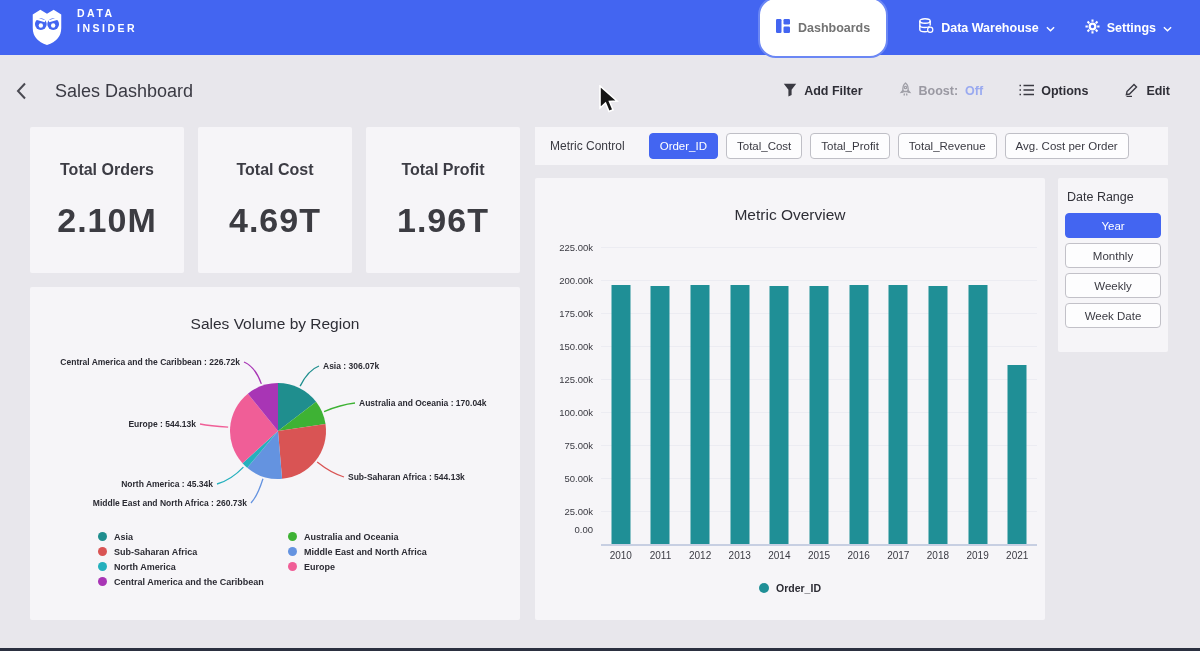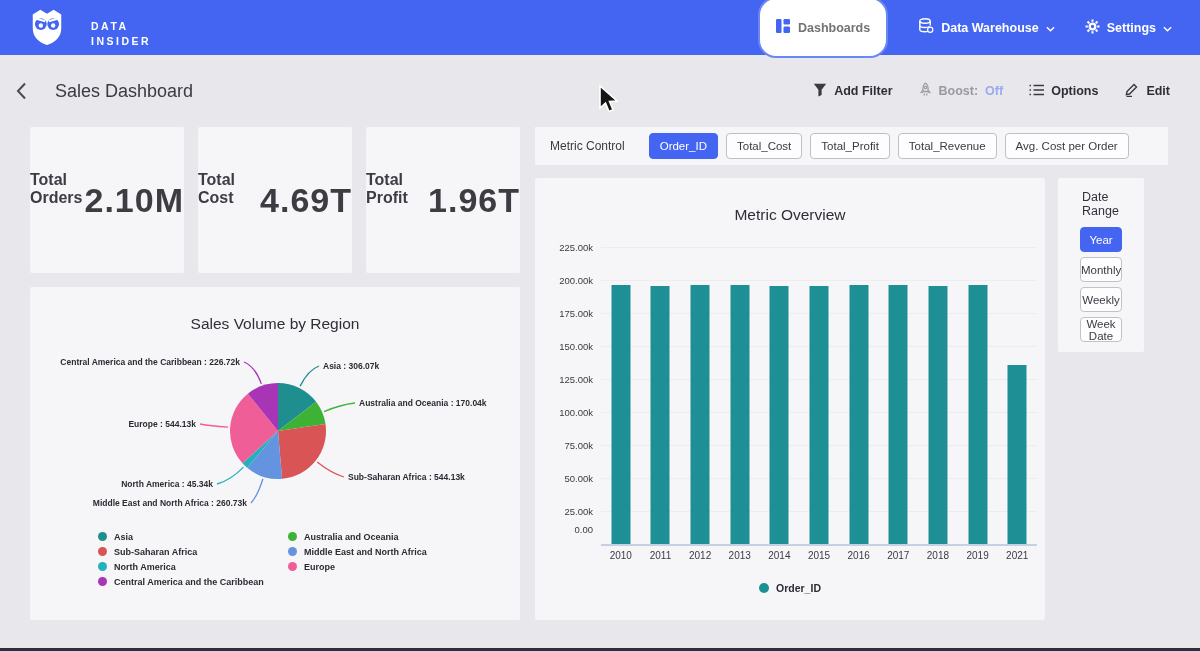--- a/index.html
+++ b/index.html
@@ -2,44 +2,44 @@
 <html><head>
 <meta charset="utf-8">
 <style>
   * { margin:0; padding:0; box-sizing:border-box; }
   html,body { width:1200px; height:651px; }
   body { font-family:"Liberation Sans", sans-serif; background:#e8e7ec; position:relative; overflow:hidden; }
   .stage { position:relative; width:1200px; height:651px; background:#e8e7ec; }
 
   
   .topnav { height:55px; background:#4365f1; display:flex; align-items:center; justify-content:space-between; padding:0 28px; }
-  .brand { display:flex; align-items:flex-end; gap:25px; }
+  .brand { display:flex; align-items:flex-start; gap:11px; }
   .brand-text { color:#fff; font-size:10.5px; font-weight:bold; letter-spacing:2.5px; line-height:1.45; }
   .nav-right { display:flex; align-items:center; gap:30px; }
   .nav-pill { display:flex; align-items:center; gap:8px; background:#fff; color:#737373; font-size:12.5px; font-weight:bold; padding:20px 16px; border-radius:18px; border:2px solid #6b87f4; cursor:pointer; }
   .nav-item { display:flex; align-items:center; gap:7px; color:#fff; font-size:12.5px; font-weight:bold; cursor:pointer; }
   .chev { width:9px; height:6px; }
 
   
   .subheader { height:64px; display:flex; align-items:center; padding:8px 30px 0 16px; }
   .back-btn { width:18px; height:18px; cursor:pointer; display:flex; align-items:center; }
   .page-title { font-size:18px; color:#3a3a43; margin-left:21px; }
-  .header-actions { margin-left:auto; display:flex; align-items:center; gap:26px; }
+  .header-actions { margin-left:auto; display:flex; align-items:center; gap:36px; }
   .h-action { display:flex; align-items:center; gap:7px; font-size:12.5px; font-weight:bold; color:#2e2e36; cursor:pointer; }
   .h-action.muted { color:#9a99a2; cursor:default; }
   .boost-state { color:#9aaaf0; }
 
   
   .main { display:flex; gap:15px; padding:8px 30px 0 30px; }
   .col-left { width:490px; flex:none; }
   .col-right { width:633px; flex:none; }
   .card { background:#f6f5f8; border-radius:2px; }
 
   .kpi-row { display:flex; gap:14px; }
-  .kpi-card { flex:1; height:146px; display:flex; align-items:center; justify-content:center; }
+  .kpi-card { flex:1; height:146px; display:flex; flex-direction:column; align-items:center; justify-content:center; }
   .kpi-label { font-size:16px; color:#3c3c44; font-weight:bold; margin-bottom:22px; }
   .kpi-value { font-size:34px; font-weight:bold; color:#3c3c42; letter-spacing:1px; }
 
   .pie-card { margin-top:14px; height:333px; position:relative; }
   .card-title { text-align:center; padding-top:28px; font-size:15.5px; color:#2e2e36; }
   .pie-svg-wrap { position:absolute; left:0; top:52px; width:490px; height:192px; }
   .pie-legend { position:absolute; left:68px; top:244px; display:flex; }
   .pie-legend-col { display:flex; flex-direction:column; gap:4px; }
   .pie-legend-col:first-child { width:190px; }
   .legend-item { display:flex; align-items:center; gap:7px; font-size:9px; font-weight:bold; color:#2b2b33; height:11px; }
@@ -60,21 +60,21 @@
   .gridline { position:absolute; left:66px; width:436px; height:1px; background:#ececf2; }
   .gridline.baseline { background:#c7cfe2; height:2px; }
   .bar-cols { position:absolute; left:66px; top:69px; width:436px; height:297px; display:flex; }
   .bar-col { flex:1; position:relative; }
   .bar-rect { position:absolute; bottom:0; left:50%; transform:translateX(-50%); width:19px; }
   .xlabels { position:absolute; left:66px; top:372px; width:436px; display:flex; }
   .xlabel { flex:1; text-align:center; font-size:10px; color:#3a3a42; }
   .bar-legend { position:absolute; top:404px; left:0; width:100%; display:flex; align-items:center; justify-content:center; gap:7px; font-size:10.5px; font-weight:bold; color:#2b2b33; }
 
   
-  .date-card { width:86px; height:174px; padding:10px 22px; flex:none; }
+  .date-card { width:110px; height:174px; padding:10px 7px; flex:none; }
   .date-title { font-size:12.5px; color:#32323a; margin:2px 0 9px 2px; }
   .date-btn { display:block; width:100%; height:25px; margin-bottom:5px; border:1px solid #c2c1c8; background:#fdfdfe; border-radius:4px; font-size:11.5px; color:#3a3a42; cursor:pointer; font-family:"Liberation Sans",sans-serif; }
   .date-btn.selected { background:#4365f1; border-color:#4365f1; color:#fff; }
 
   .bottom-strip { position:absolute; left:0; bottom:0; width:1200px; height:3px; background:#2b3040; }
   .cursor { position:absolute; left:598px; top:85px; pointer-events:none; }
 </style>
 </head>
 <body>
 

